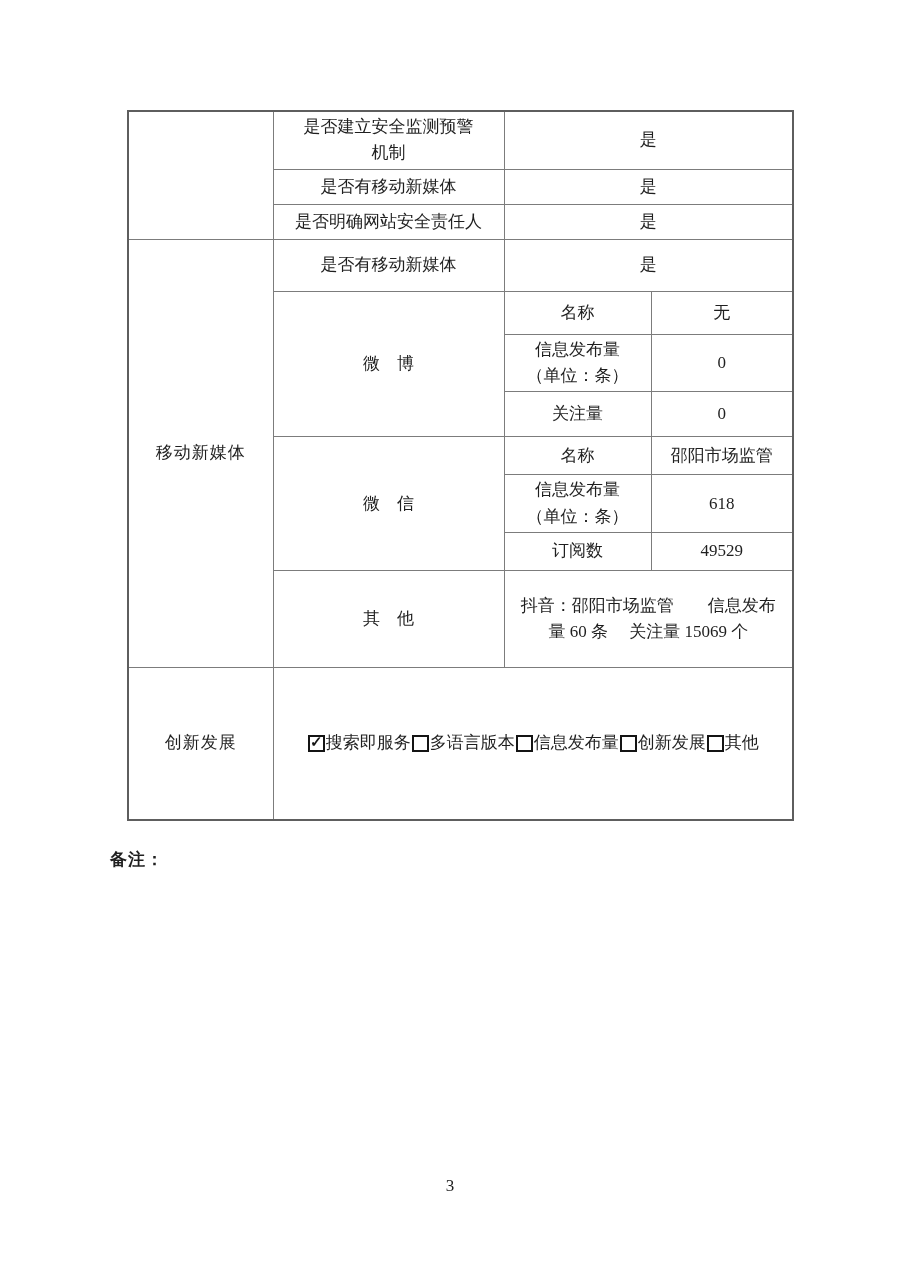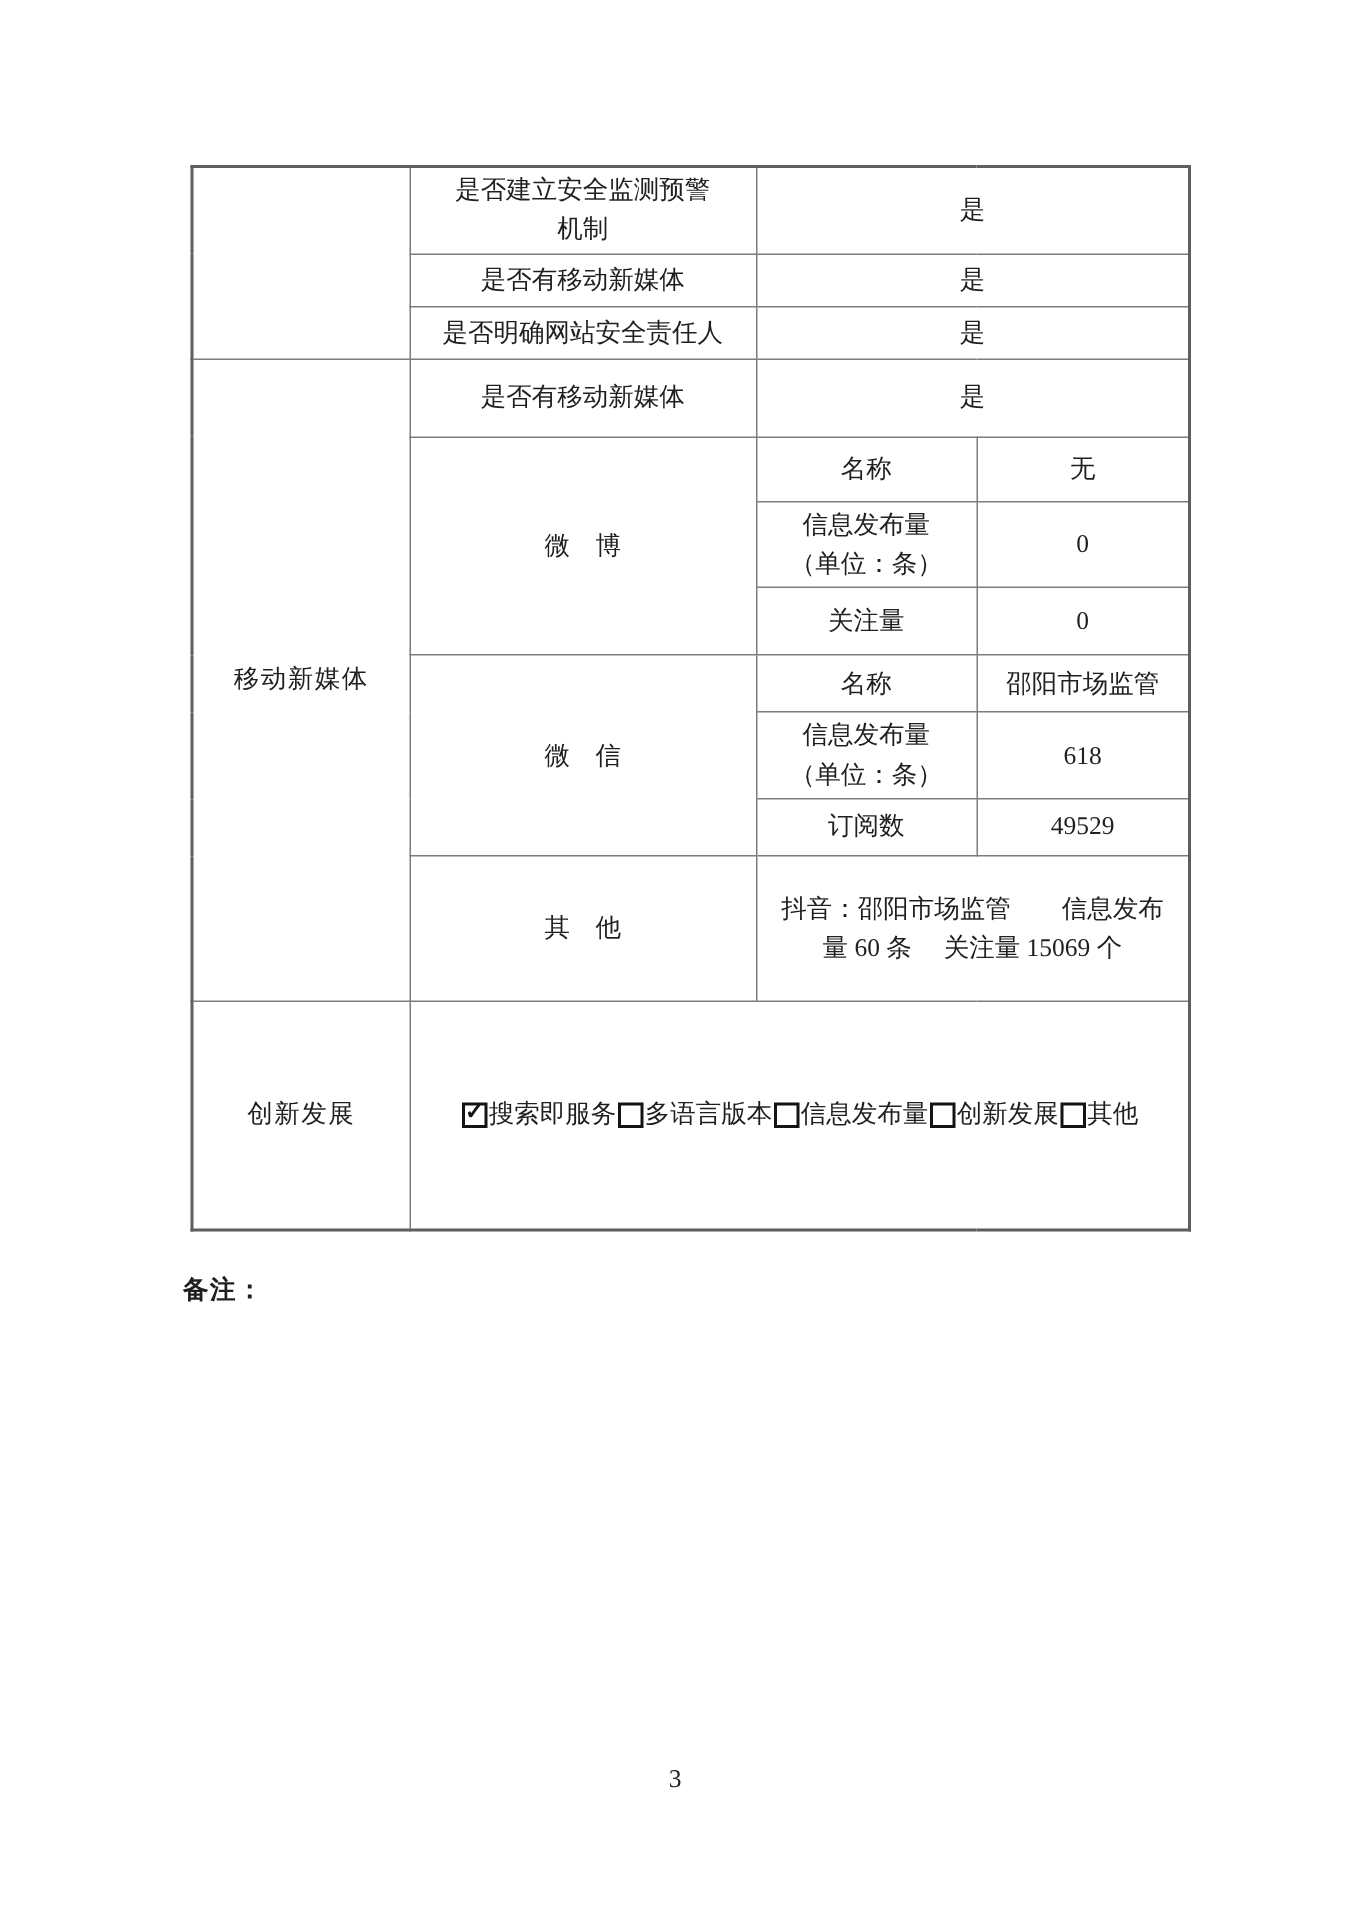--- a/index.html
+++ b/index.html
@@ -30,21 +30,21 @@
     display:inline-flex;align-items:center;justify-content:center;
     width:13px;height:13px;border:2.5px solid #141414;
     margin:0 1px;background:#fff;flex:0 0 auto;
   }
   .cb.checked::after{
     content:"✓";font-size:15px;font-weight:bold;color:#141414;
     line-height:1;margin-top:-1px;
   }
   .opt-label{font-size:17px;}
   .note{
-    position:absolute;left:122px;top:848px;
+    position:absolute;left:110px;top:848px;
     font-size:17px;font-weight:bold;letter-spacing:1px;
   }
   .page-number{
     position:absolute;left:0;top:1176px;width:900px;
     text-align:center;font-size:17px;
   }
 </style>
 </head>
 <body>
 

